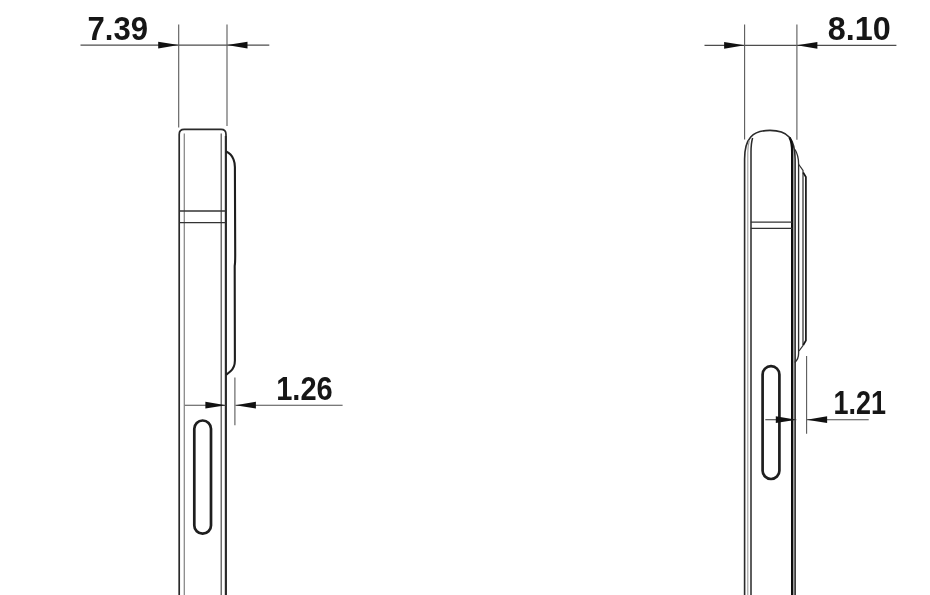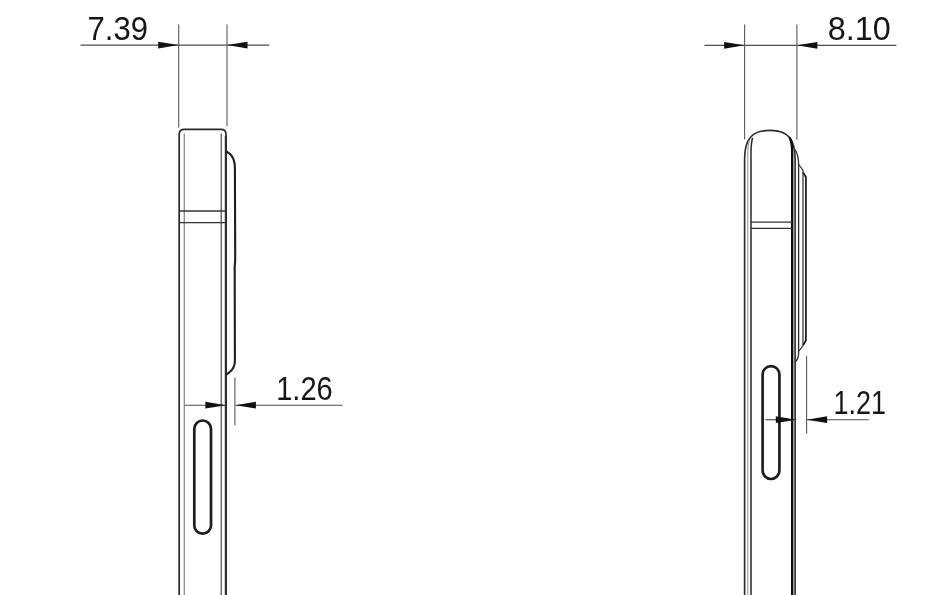--- a/index.html
+++ b/index.html
@@ -1,16 +1,16 @@
 <!DOCTYPE html>
 <html><head>
 <meta charset="utf-8">
 <style>
   html,body{margin:0;padding:0;background:#ffffff;}
-  .wrap{width:930px;height:595px;overflow:hidden;background:#fdba74;}
+  .wrap{width:930px;height:595px;overflow:hidden;background:#fdba74;font-weight:bold;}
   text{font-family:"Liberation Sans",sans-serif;fill:#161616;}
 </style>
 </head>
 <body>
 <div class="wrap">
 <svg width="930" height="595" viewBox="0 0 930 595" xmlns="http://www.w3.org/2000/svg">
 
   <rect x="0" y="0" width="930" height="595" fill="#ffffff"></rect>
 
   <path d="M 184.2 129.4 L 221.0 129.4 Q 226.0 129.4 226.0 134.4 L 226.0 595 M 179.2 595 L 179.2 134.4 Q 179.2 129.4 184.2 129.4" fill="none" stroke="#2a2a2a" stroke-width="1.7"></path>

